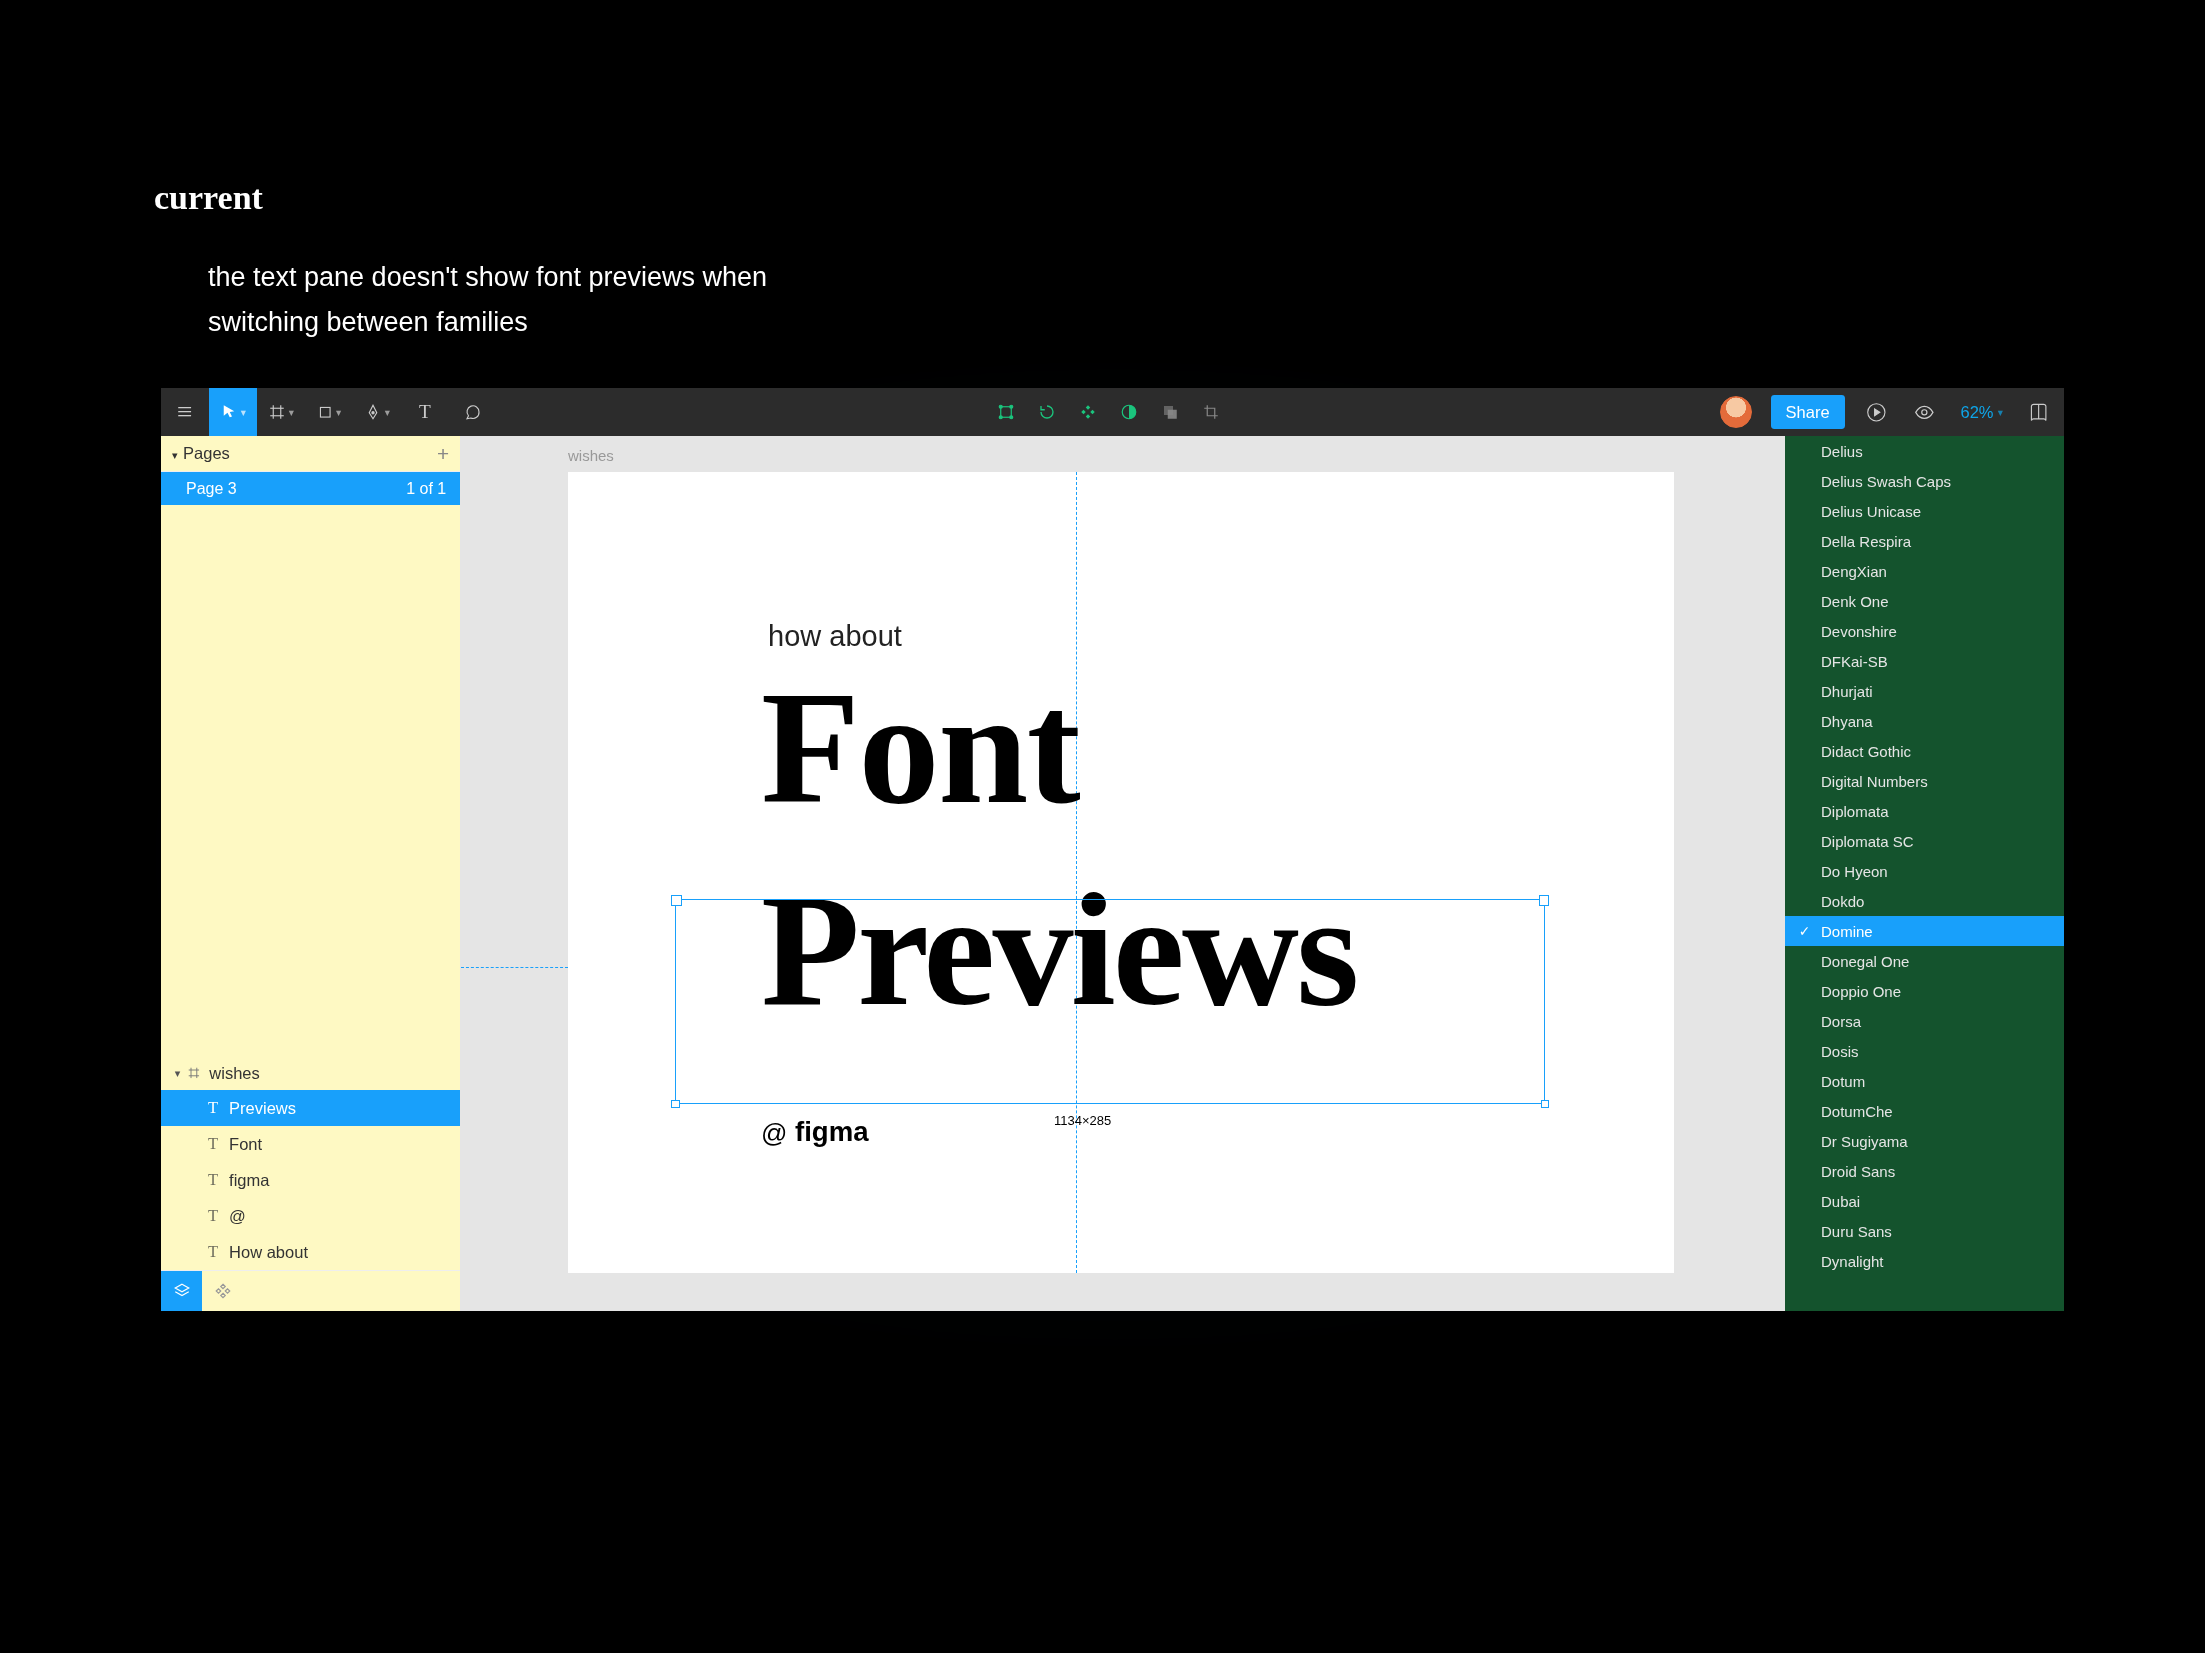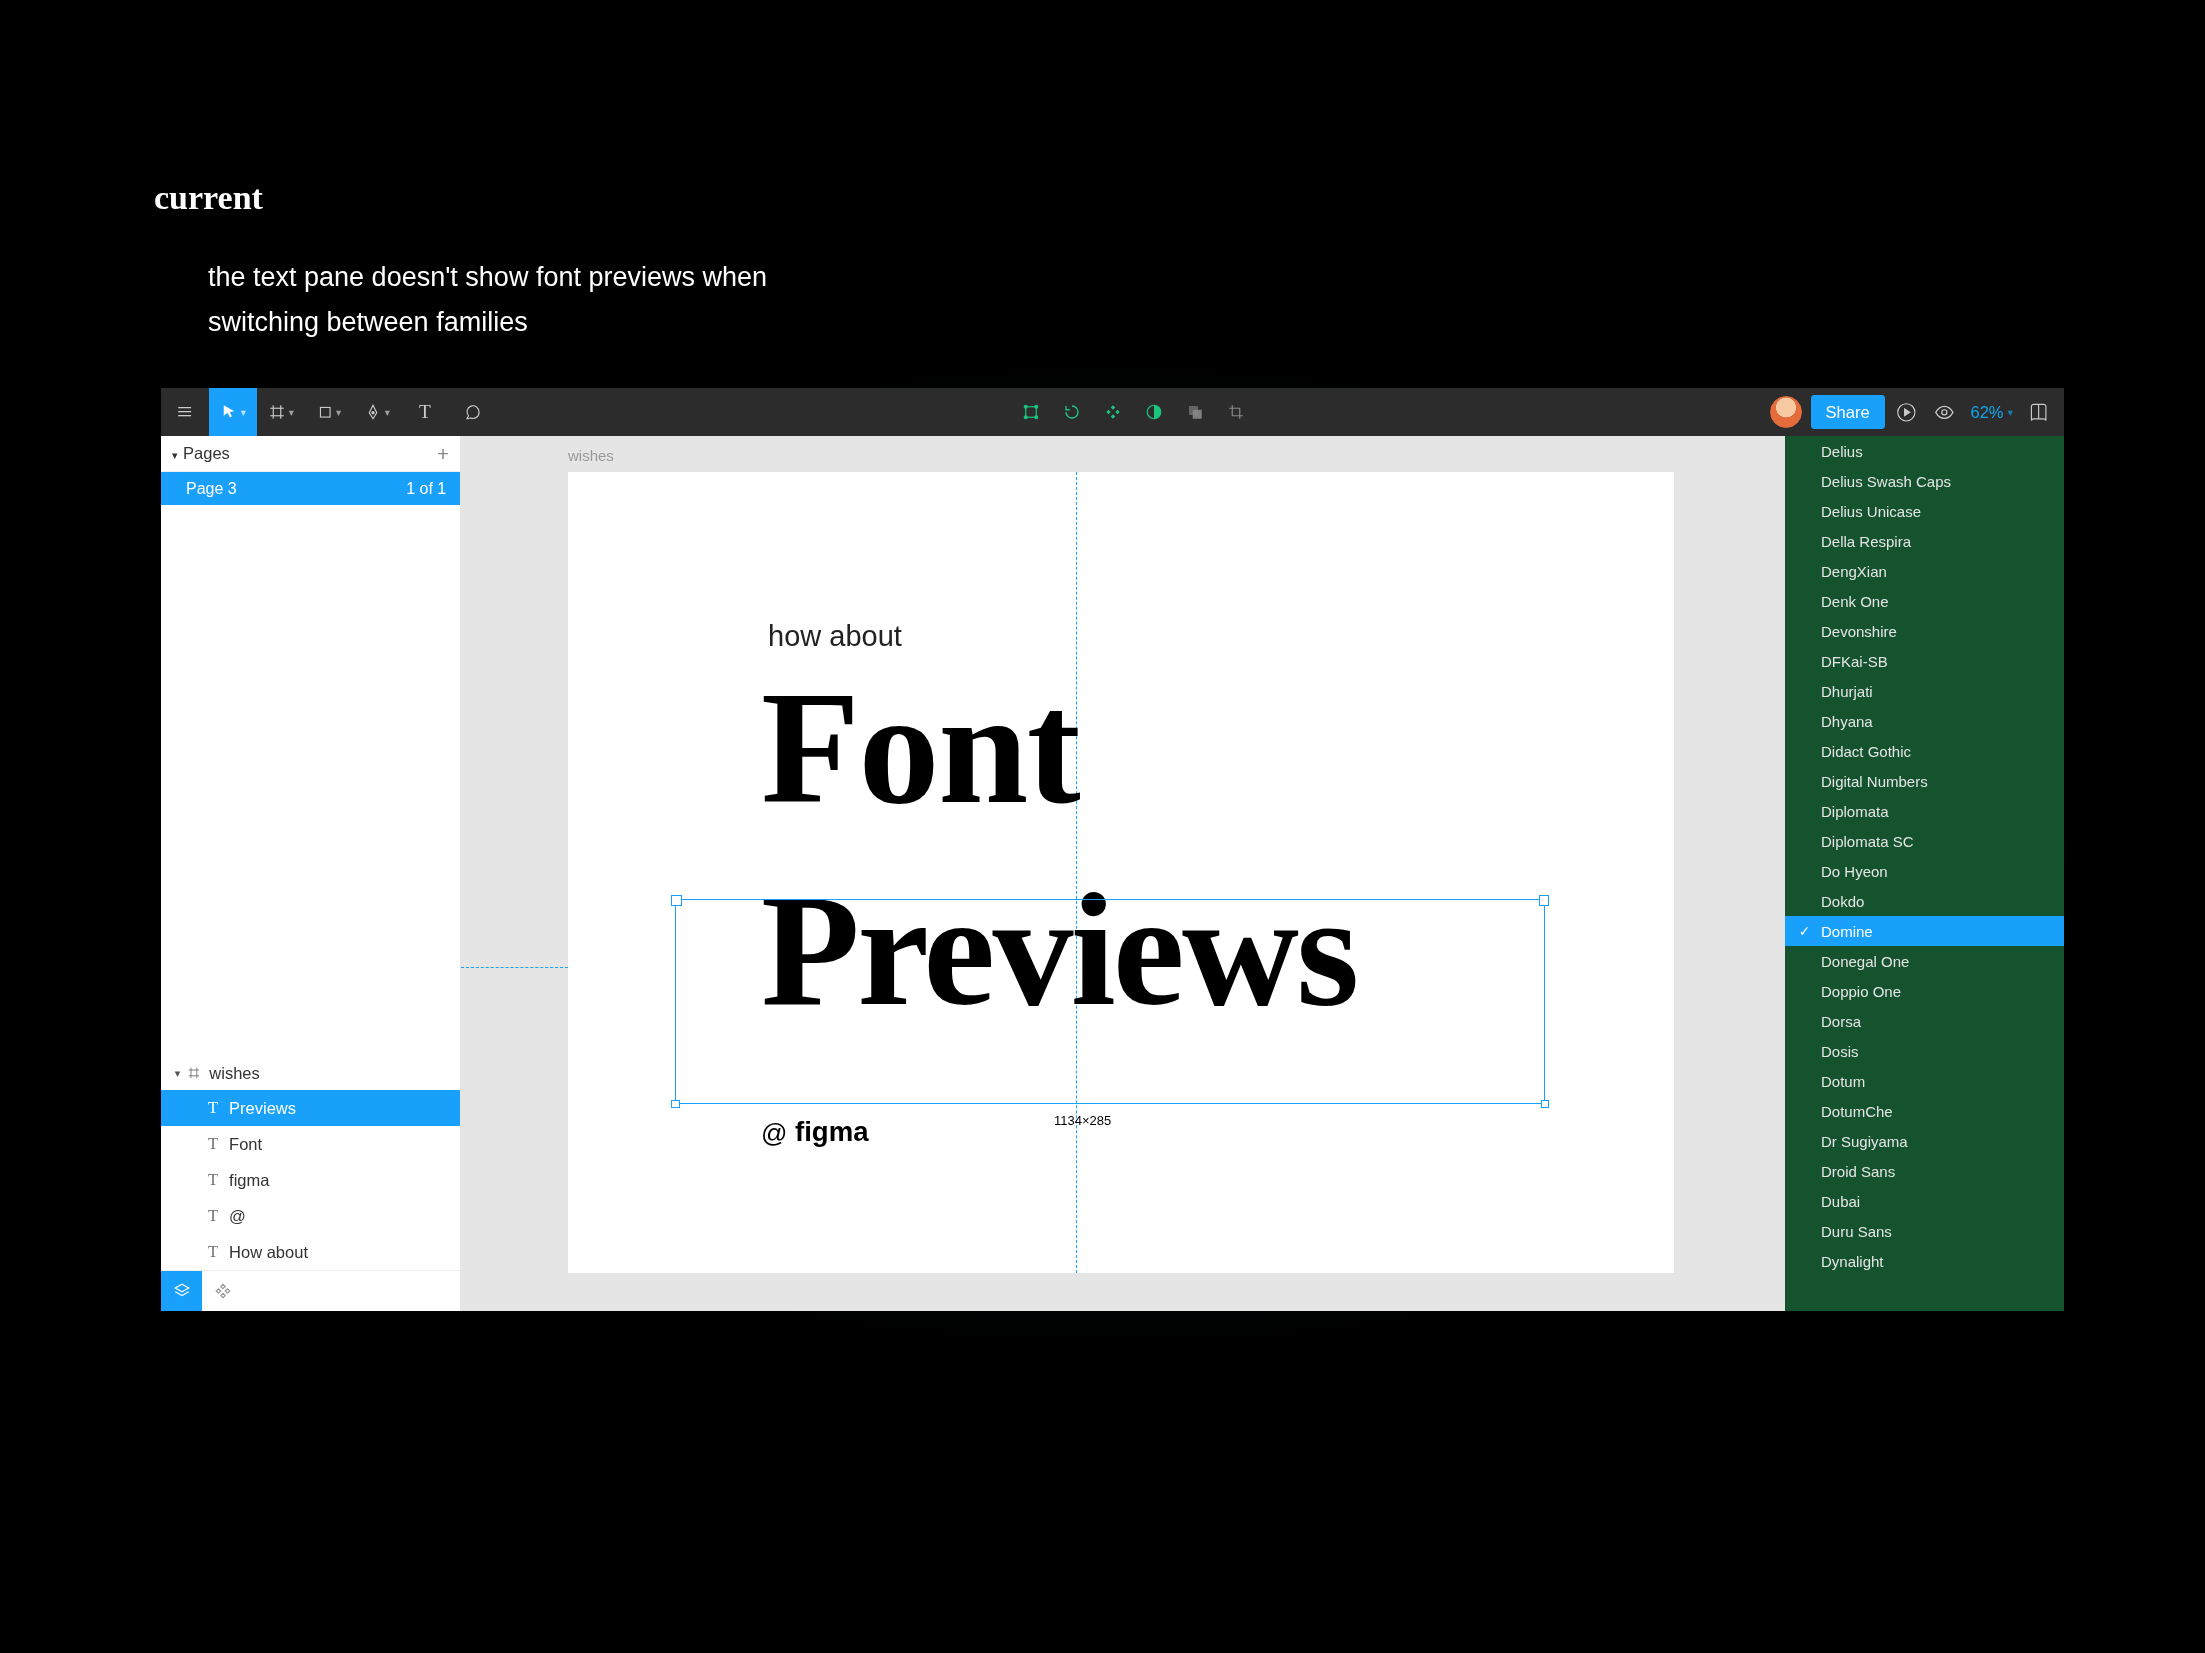--- a/index.html
+++ b/index.html
@@ -86,21 +86,21 @@
   .toolbar-center {
     flex: 1;
     display: flex;
     justify-content: center;
     gap: 23px;
     align-items:center;
   }
   .toolbar-right {
     display: flex;
     align-items: center;
-    gap: 2px;
+    gap: 12px;
     padding-right: 8.3px;
   }
   .avatar {
     width: 32px; height: 32px; border-radius: 50%;
     background: radial-gradient(circle at 50% 35%, #f7c9a3 0 40%, #e46b3a 41% 100%);
     border: 1.4px solid #e46b3a;
     margin-right: 6.9px;
   }
   .share-btn {
     background: #18a0fb;
@@ -121,21 +121,21 @@
   .ico { display:inline-flex; }
   .ico svg { display:block; }
 
   
   .cols {
     display: flex;
     height: calc(100% - 48px);
   }
   .left-panel {
     width: 300px;
-    background: #ffffff;
+    background: #fef9c3;
     display: flex;
     flex-direction: column;
     border-right: 0.7px solid #e5e5e5;
     position: relative;
   }
   .panel-head {
     height: 36px;
     display: flex;
     align-items: center;
     justify-content: space-between;

